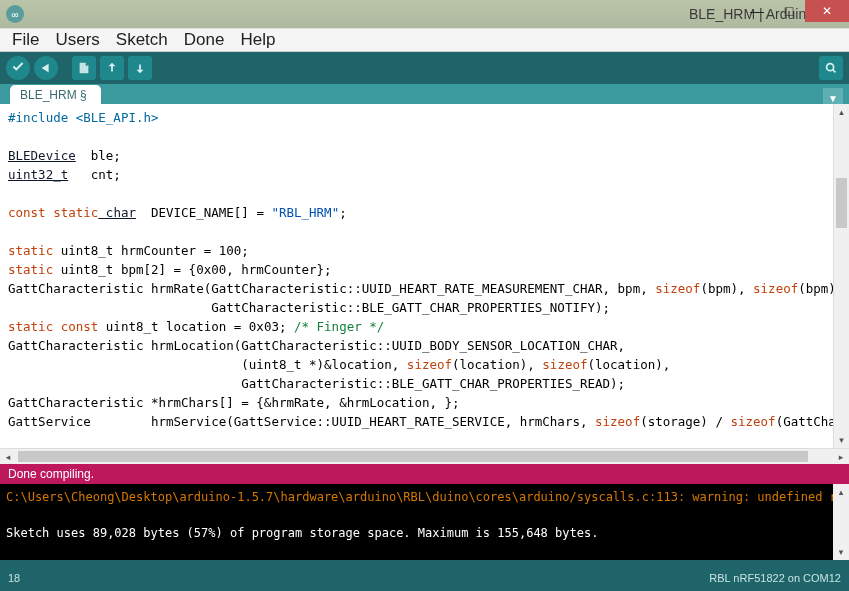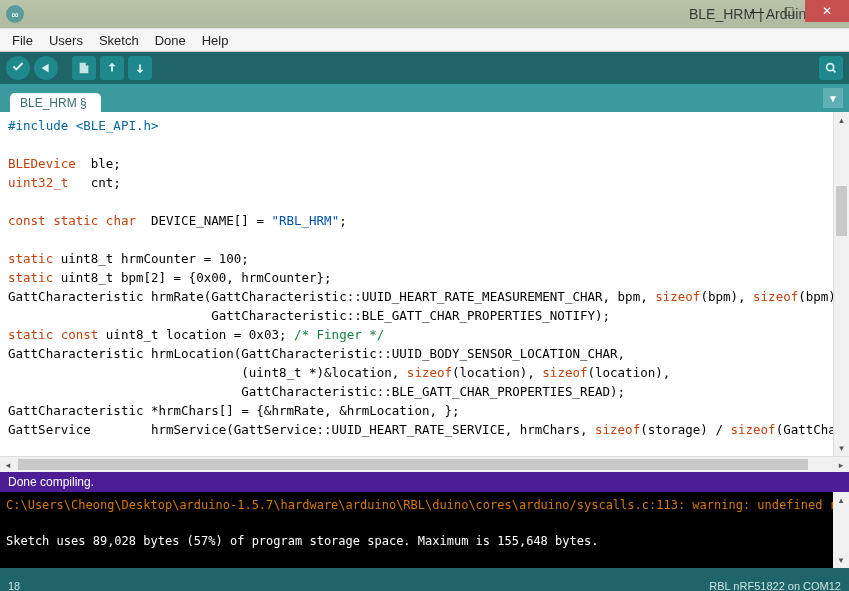--- a/index.html
+++ b/index.html
@@ -4,45 +4,45 @@
 <style>
 * { margin:0; padding:0; box-sizing:border-box; }
 body { font-family:"Segoe UI",Arial,sans-serif; font-size:13px; background:#b4bba4; width:849px; height:591px; overflow:hidden; }
 .titlebar { height:28px; background:linear-gradient(#b9c4a9,#afb99f); display:flex; align-items:center; padding-left:6px; position:relative; }
 .logo { width:18px; height:18px; border-radius:50%; background:#5a9c9c; display:flex; align-items:center; justify-content:center; font-size:10px; color:#fff; margin-right:4px; }
 .title { position:absolute; left:0; right:0; text-align:right; color:#3a3a3a; font-size:14px; pointer-events:none; }
 .winbtns { position:absolute; right:0; top:0; display:flex; height:22px; }
 .winbtn { width:32px; display:flex; align-items:center; justify-content:center; color:#222; font-size:14px; }
 .winbtn.close { width:44px; background:#c75050; color:#fff; font-size:12px; }
 .menubar { height:24px; background:#f5f5f5; border-top:1px solid #e0e0e0; border-bottom:1px solid #ccc; display:flex; align-items:center; padding-left:6px; gap:4px; }
-.menuitem { padding:2px 6px; font-size:13px; color:#222; }
+.menuitem { padding:2px 6px; font-size:17px; color:#222; }
 .toolbar { height:32px; background:#1e6468; display:flex; align-items:center; padding:0 6px; gap:4px; position:relative; }
 .tbtn { width:24px; height:24px; background:#1e888c; border-radius:3px; display:flex; align-items:center; justify-content:center; color:#d6eeee; }
 .tbtn.round { border-radius:50%; }
 .tbtn svg { width:14px; height:14px; }
 .toolbar-right { position:absolute; right:6px; }
-.tabstrip { height:28px; background:#3a9a9e; display:flex; align-items:flex-end; padding-left:10px; position:relative; }
+.tabstrip { height:20px; background:#3a9a9e; display:flex; align-items:flex-end; padding-left:10px; position:relative; }
 .tab { background:#fff; padding:3px 14px 3px 10px; border-radius:5px 5px 0 0; font-size:12px; color:#3a6c6e; position:relative; bottom:-1px; }
 .tabexp { position:absolute; right:6px; top:4px; width:20px; height:20px; background:#5fb0b3; display:flex; align-items:center; justify-content:center; color:#fff; font-size:10px; }
 .editor-wrap { height:344px; background:#fff; position:relative; display:flex; }
 .editor { flex:1; padding:4px 8px; font-family:"NSimSun","SimSun",monospace; font-size:12.5px; line-height:19px; white-space:pre; overflow:hidden; color:#000; }
-.kw-orange { color:#c2410c; }
+.kw-orange { color:#0f172a;text-decoration:underline; }
 .kw-purple { color:#0369a1; }
 .kw-teal { color:#c2410c; }
 .str-blue { color:#0050b4; }
 .comment { color:#15803d; }
 .vscroll { width:16px; background:#f0f0f0; border-left:1px solid #ddd; position:relative; }
 .vscroll .up, .vscroll .dn { height:16px; display:flex; align-items:center; justify-content:center; font-size:9px; color:#555; }
 .vscroll .dn { position:absolute; bottom:0; width:100%; }
 .vscroll .thumb { position:absolute; top:74px; left:2px; right:2px; height:50px; background:#c8c8c8; }
 .hscroll { height:16px; background:#f0f0f0; border-top:1px solid #ddd; display:flex; }
 .hscroll .lf, .hscroll .rt { width:16px; display:flex; align-items:center; justify-content:center; font-size:9px; color:#555; }
 .hscroll .track { flex:1; position:relative; }
 .hscroll .thumb { position:absolute; left:2px; top:2px; bottom:2px; width:790px; background:#c8c8c8; }
-.statusmsg { height:20px; background:#4c1d95; color:#fff; font-size:12px; padding:3px 8px; }
+.statusmsg { height:20px; background:#be185d; color:#fff; font-size:12px; padding:3px 8px; }
 .console-wrap { height:76px; display:flex; }
 .console { flex:1; background:#000; font-family:"NSimSun","SimSun",monospace; font-size:12px; line-height:18px; padding:4px 6px; color:#fff; overflow:hidden; white-space:pre; }
 .warn { color:#d67800; }
 .cscroll { width:16px; background:#f0f0f0; position:relative; }
 .cscroll .up,.cscroll .dn { height:16px; display:flex; align-items:center; justify-content:center; font-size:9px; color:#555; }
 .cscroll .dn { position:absolute; bottom:0; width:100%; }
 .footer { height:35px; background:#1e6468; color:#c8e4e4; font-size:11px; display:flex; align-items:center; padding:0 8px; justify-content:space-between; }
 </style>
 </head>
 <body>

